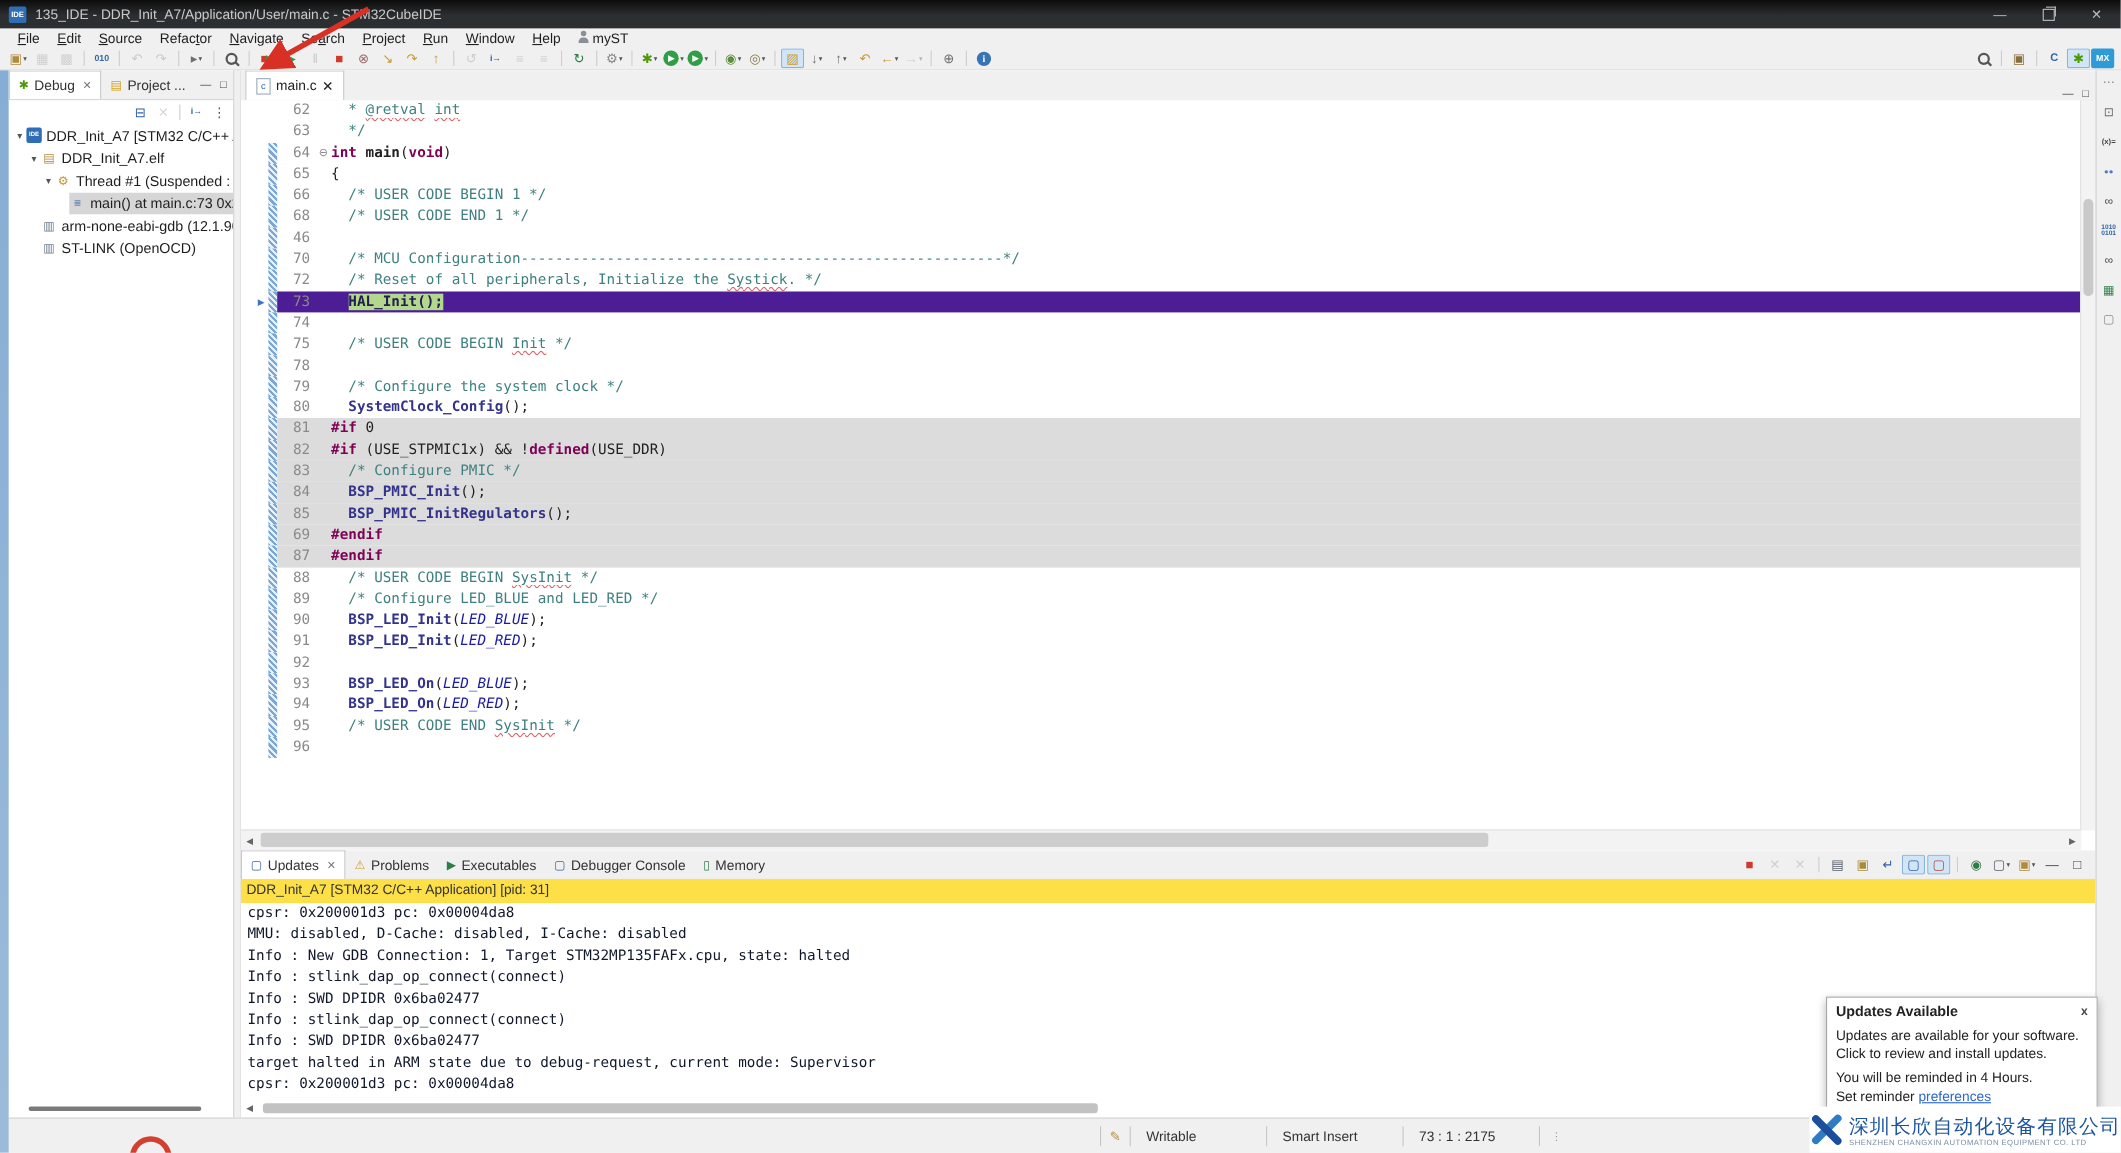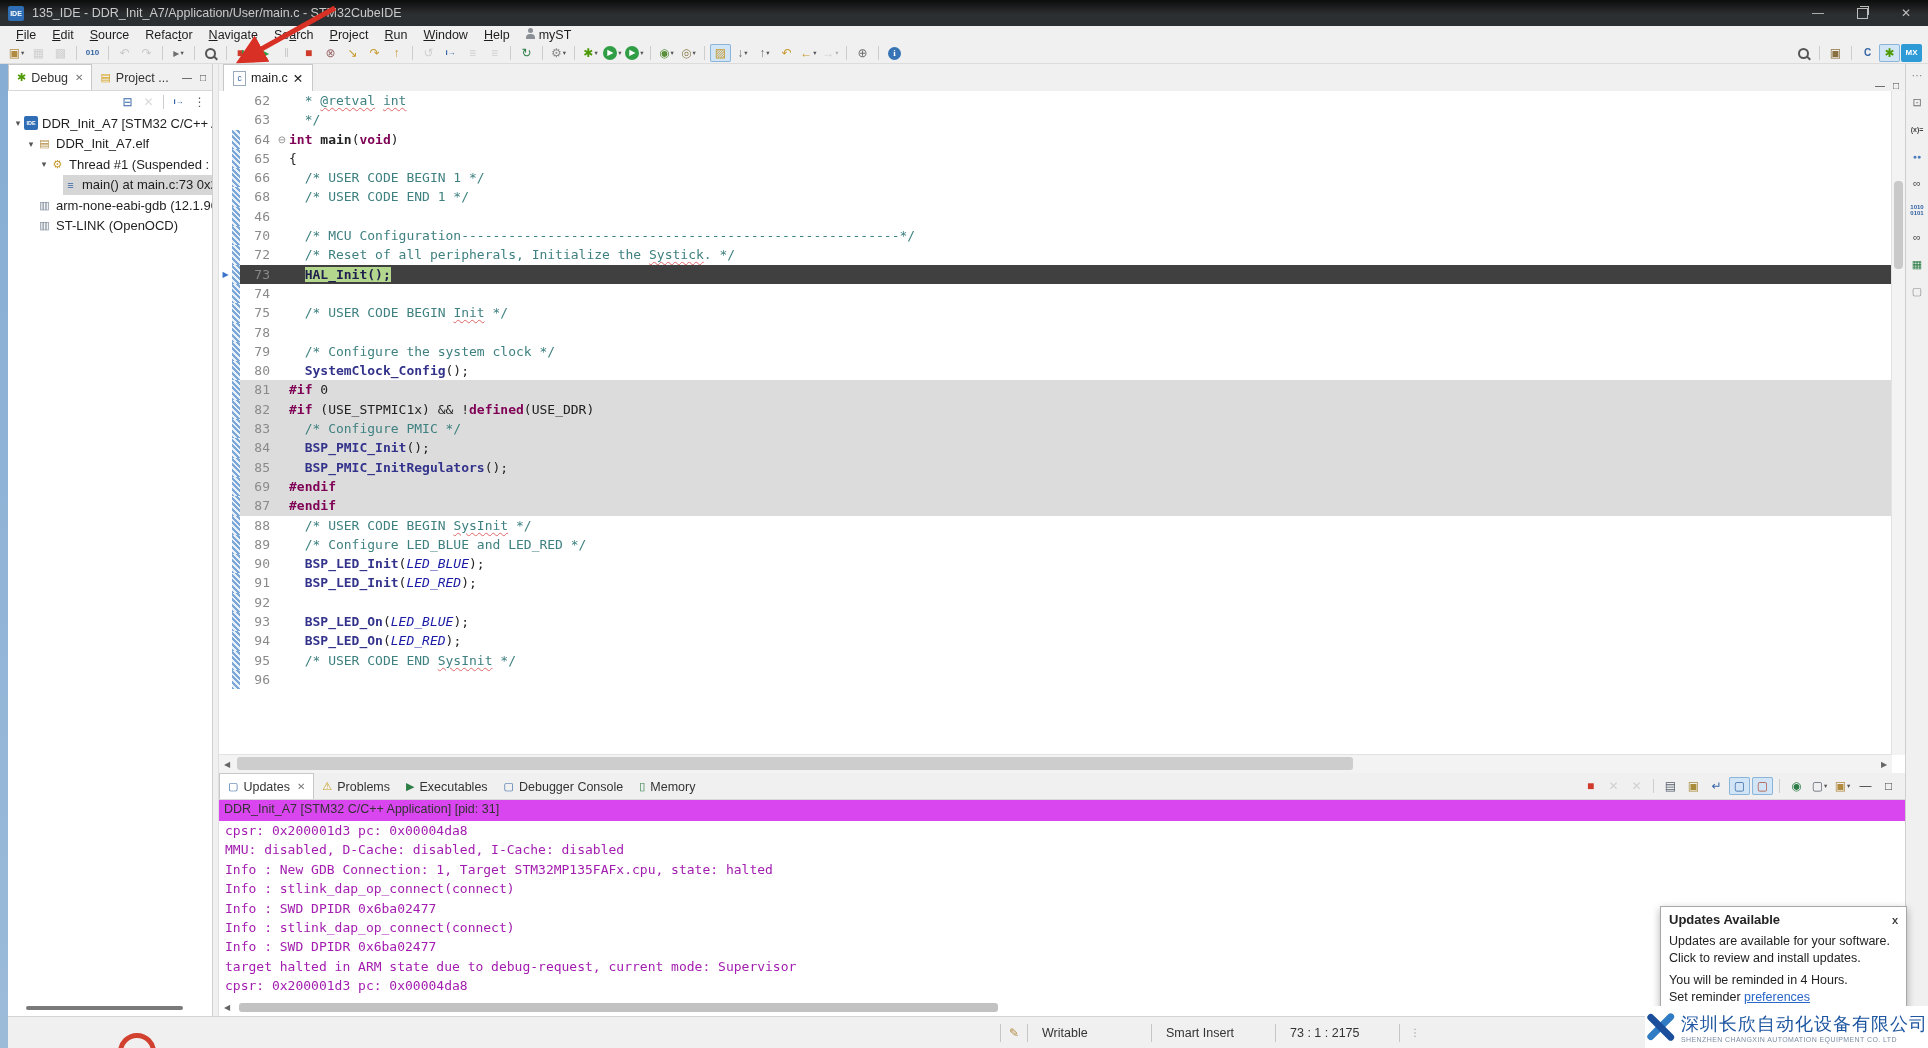--- a/index.html
+++ b/index.html
@@ -72,28 +72,28 @@
   .dphscroll{position:absolute;left:0;bottom:4px;width:100%;height:8px;}
   .dphthumb{position:absolute;left:18px;top:2px;width:157px;height:4px;background:#7a7a7a;border-radius:2px;}
   
   .editor{position:absolute;left:218px;top:64px;width:1687px;height:709px;background:#fff;box-sizing:border-box;
     border-left:1px solid #e0e0e0;overflow:hidden;}
   .etabrow{height:27px;background:#f0f0f0;border-bottom:1px solid #d8d8d8;display:flex;align-items:flex-end;position:relative;}
   .etab{display:flex;align-items:center;gap:5px;height:26px;padding:0 9px;background:#fff;border:1px solid #c8c8c8;
     border-bottom:none;font-size:12.5px;color:#222;margin-left:4px;}
   .cfile{width:11px;height:13px;background:#fff;border:1px solid #9aaabb;font-size:8.5px;color:#3465a4;
     display:flex;align-items:center;justify-content:center;}
-  .codewrap{position:absolute;left:0;top:27px;right:13px;bottom:18px;overflow:hidden;background:#fff;}
+  .codewrap{position:absolute;left:0;top:27px;right:13px;bottom:18px;overflow:hidden;background:#fff;padding-left:12px;}
   .cl{display:flex;height:19.3px;line-height:19.3px;}
   .annot{width:13px;flex:none;display:flex;align-items:center;justify-content:center;}
   .ipointer{color:#3b74c9;font-size:8px;}
   .hatch{width:8px;flex:none;}
   .hatch.on{background:repeating-linear-gradient(45deg,#7ba7d7 0 2px,#e8f1fa 2px 4px);}
   .lbody{flex:1;display:flex;min-width:0;}
-  .cl.cur .lbody{background:#404040;justify-content:flex-end;}
+  .cl.cur .lbody{background:#4c1d95;justify-content:flex-end;}
   .cl.ia .lbody{background:#dcdcdc;}
   .num{width:30px;flex:none;text-align:right;padding-right:5px;color:#8a8a8a;
     font-family:"DejaVu Sans Mono",monospace;font-size:13px;}
   .fold{width:14px;flex:none;color:#8a8a8a;font-size:10px;text-align:center;line-height:19.3px;}
   .ctext{flex:1;white-space:pre;font-family:"DejaVu Sans Mono",monospace;font-size:13px;color:#222;min-width:0;}
   .ctext .p{color:#222;}
   .ctext .b{color:#222;font-weight:bold;}
   .ctext .c{color:#3f8080;}
   .ctext .cw{color:#3f8080;text-decoration:underline wavy #d66;text-decoration-thickness:1px;text-underline-offset:2px;}
   .ctext .k{color:#7f0055;font-weight:bold;}
@@ -104,23 +104,23 @@
   .vthumb{position:absolute;left:2px;top:90px;width:9px;height:88px;background:#c9c9c9;border-radius:4px;}
   .hscroll{position:absolute;left:0;bottom:0;right:13px;height:18px;background:#f3f3f3;border-top:1px solid #e2e2e2;
     display:flex;align-items:center;}
   .harrow{width:16px;text-align:center;color:#666;font-size:8px;flex:none;}
   .htrack{flex:1;position:relative;height:100%;}
   .hthumb{position:absolute;left:2px;top:2px;height:13px;width:68%;background:#cdcdcd;border-radius:3px;}
   
   .console{position:absolute;left:218px;top:773px;width:1687px;height:243px;background:#fff;box-sizing:border-box;
     border-left:1px solid #e0e0e0;overflow:hidden;}
   .ctoolbar{margin-left:auto;display:flex;align-items:center;gap:2px;padding-right:6px;}
-  .cheader{height:19px;font-size:12.5px;color:#333;padding:2px 0 0 5px;background:#d946ef;}
+  .cheader{height:19px;font-size:12.5px;color:#333;padding:2px 0 0 5px;background:#fde047;}
   .clines{padding-left:6px;}
-  .cline{height:19.4px;line-height:19.4px;font-family:"DejaVu Sans Mono",monospace;font-size:13px;color:#a21caf;white-space:pre;}
+  .cline{height:19.4px;line-height:19.4px;font-family:"DejaVu Sans Mono",monospace;font-size:13px;color:#0f172a;white-space:pre;}
   .chscroll{position:absolute;left:0;bottom:2px;width:100%;height:14px;display:flex;align-items:center;}
   .chthumb{position:absolute;left:20px;top:3px;width:45%;height:9px;background:#c2c2c2;border-radius:3px;}
   
   .rightbar{position:absolute;right:0;top:64px;width:23px;height:952px;background:#f0f0f0;border-left:1px solid #cfcfcf;
     box-sizing:border-box;display:flex;flex-direction:column;align-items:center;padding-top:2px;gap:9px;}
   .rbi{width:19px;height:18px;display:flex;align-items:center;justify-content:center;border-radius:2px;flex:none;}
   .rbi .g{font-size:11px;}
   .rbi .tbtxt{font-size:7px;font-weight:bold;}
   .rbi .txt2{display:flex;flex-direction:column;line-height:1;font-size:6px;font-weight:bold;text-align:center;}
   

